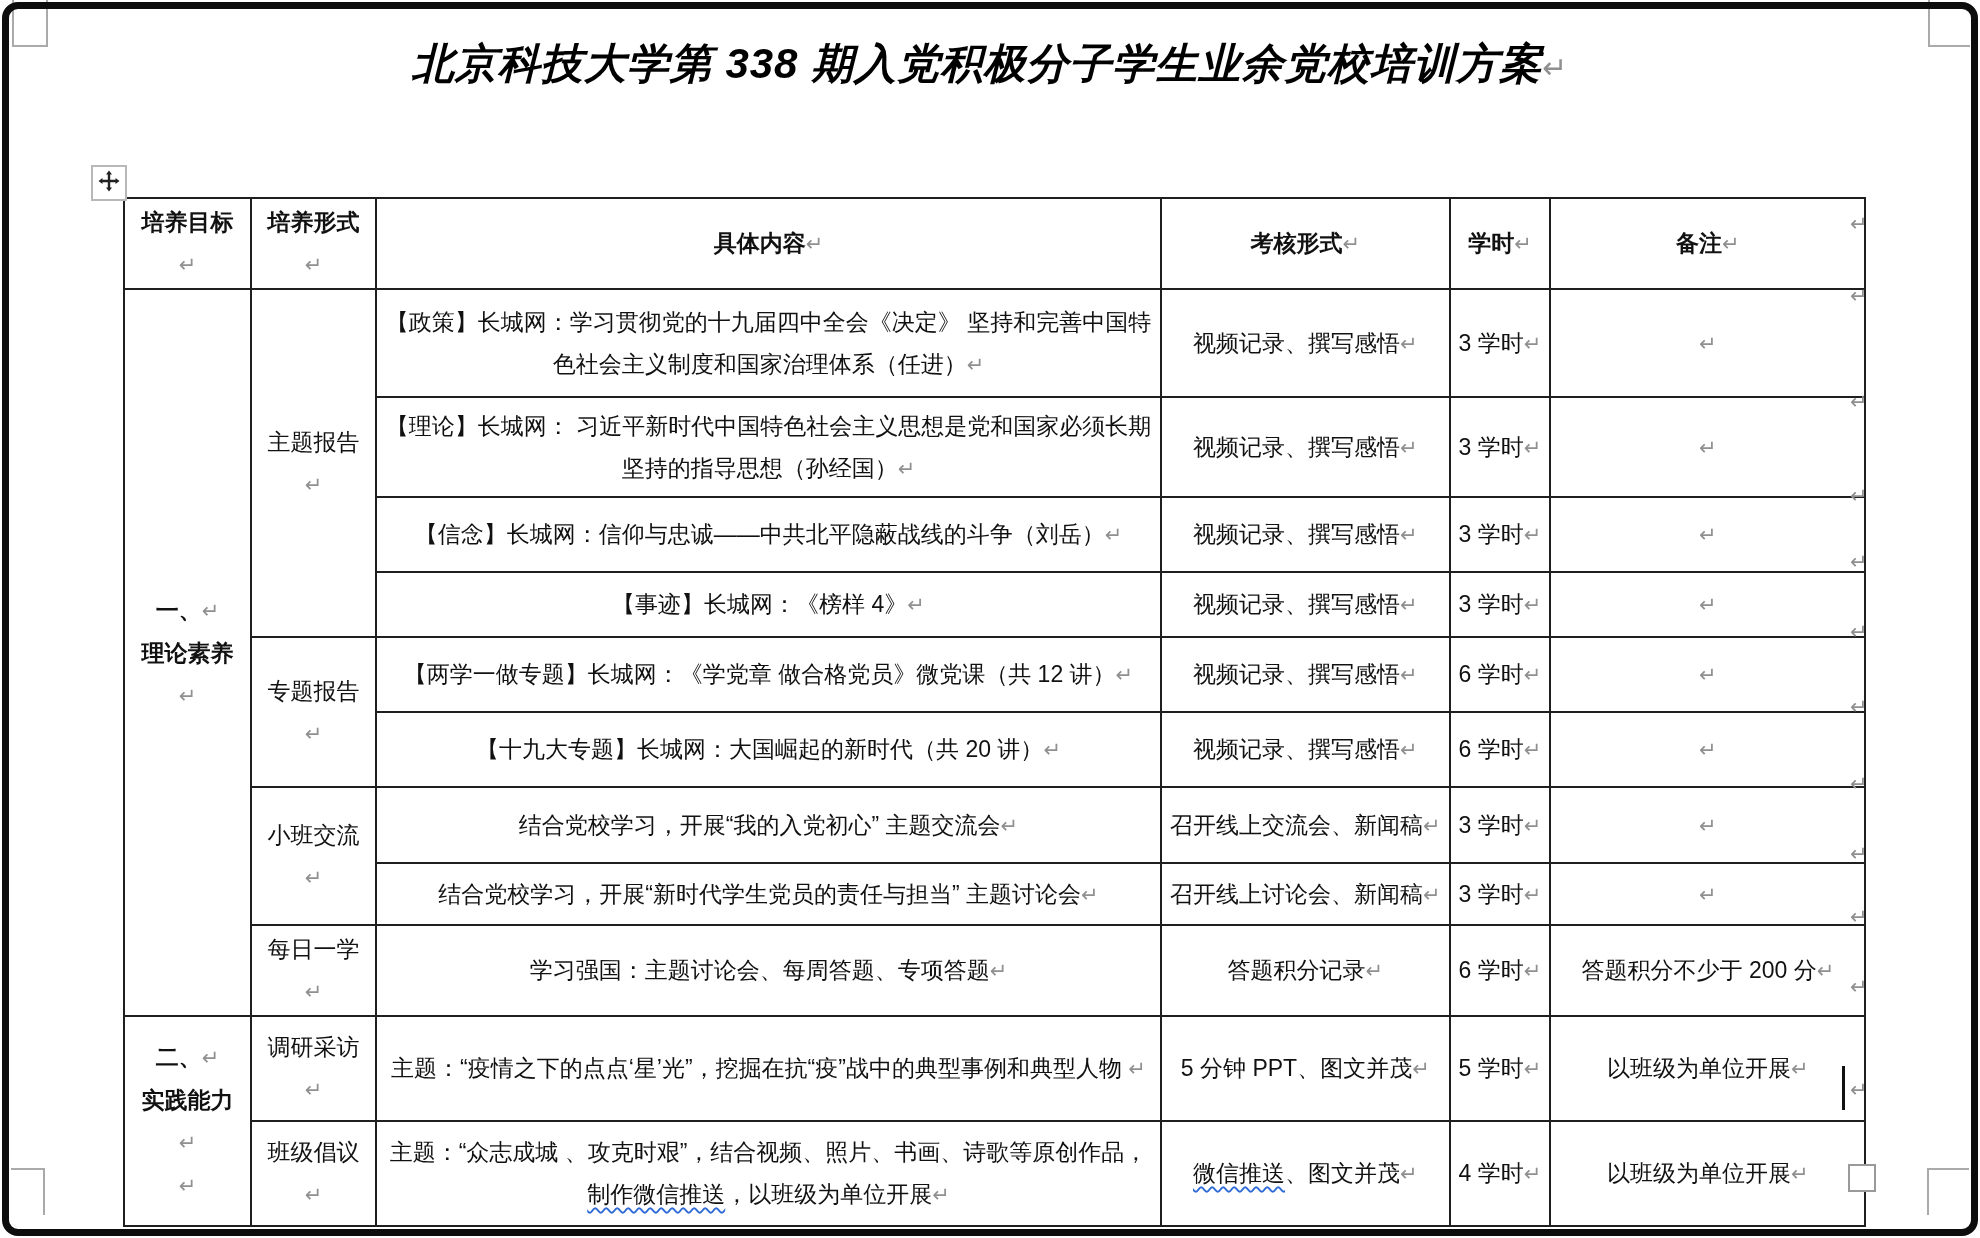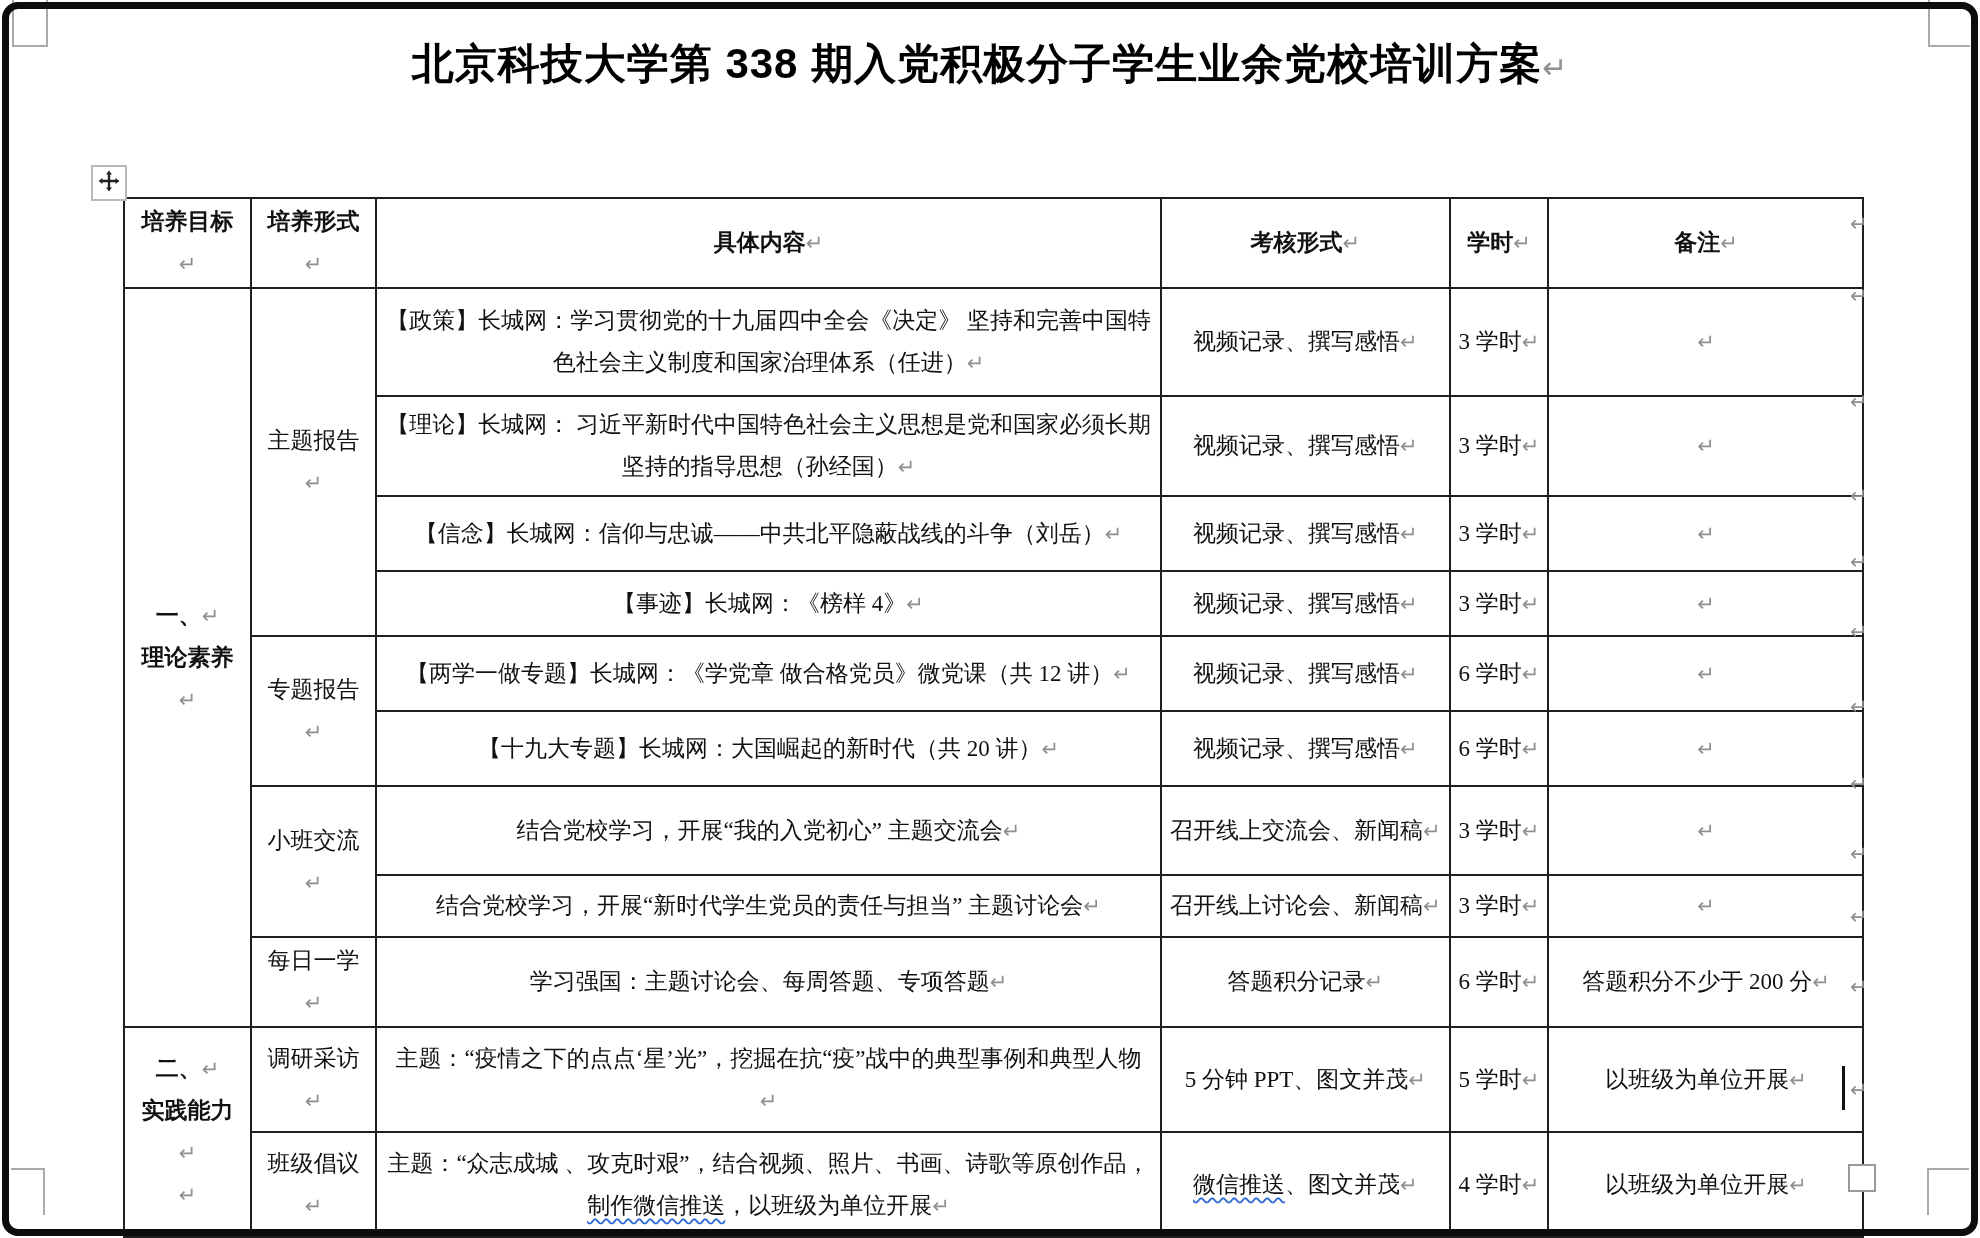--- a/index.html
+++ b/index.html
@@ -7,29 +7,29 @@
   .screen { position:relative; width:1980px; height:1238px; background:#ffffff; overflow:hidden; }
   .frame { position:absolute; inset:2px; border:7px solid #0d0d0d; border-radius:16px; pointer-events:none; z-index:50; }
 
   
   .cmark { position:absolute; z-index:5; }
   .cmark.tl { left:12px; top:0;  width:32px; height:45px; border:2px solid #aaaaaa; border-top:none; }
   .cmark.tr { left:1928px; top:0; width:40px; height:45px; border-left:2px solid #aaaaaa; border-bottom:2px solid #aaaaaa; }
   .cmark.bl { left:11px; top:1168px; width:32px; height:45px; border-top:2px solid #aaaaaa; border-right:2px solid #aaaaaa; }
   .cmark.br { left:1927px; top:1168px; width:40px; height:45px; border-top:2px solid #aaaaaa; border-left:2px solid #aaaaaa; }
 
-  .title { position:absolute; left:0; right:0; top:36px; text-align:center; font-size:42px; font-weight:bold; color:#000; letter-spacing:1px; }
+  .title { position:absolute; left:0; right:0; top:36px; text-align:center; font-size:42px; font-weight:bold; color:#000; letter-spacing:1px;font-style:italic; }
   .subtitle { position:absolute; left:0; right:0; top:102px; text-align:center; font-size:38px; font-weight:bold; color:#000; }
 
   .pil { color:#909090; font-weight:normal; font-size:21px; }
   .title .pil, .subtitle .pil { font-size:30px; }
 
   .move-handle { position:absolute; left:91px; top:165px; width:32px; height:32px; border:2px solid #b8b8b8; background:#fff; display:flex; align-items:center; justify-content:center; z-index:10; }
 
-  table.doc { position:absolute; left:123px; top:197px; border-collapse:collapse; table-layout:fixed; z-index:8; background:#fff;font-family:Liberation Serif, serif; }
+  table.doc { position:absolute; left:123px; top:197px; border-collapse:collapse; table-layout:fixed; z-index:8; background:#fff; }
   table.doc td { border:2px solid #1f1f1f; text-align:center; vertical-align:middle; font-size:23px; color:#111; padding:2px 8px; line-height:42px; }
   td.hdr { font-weight:bold; font-size:24px; height:56px; }
   td.goal-cell { font-weight:bold; font-size:26px; line-height:45px; }
   td.form-cell { font-size:24px;margin-left:48px; }
   td.assess-cell { white-space:nowrap; overflow:hidden; padding:2px 4px; }
   td.hours-cell { white-space:nowrap; overflow:hidden; padding:2px 2px; }
   td.note-cell { white-space:nowrap; overflow:hidden; }
   .wavy { text-decoration:underline; text-decoration-style:wavy; text-decoration-color:#2f6bd7; text-decoration-thickness:2px; text-underline-offset:5px; }
 
   .rmark { position:absolute; left:1850px; color:#909090; font-size:21px; z-index:9; }
@@ -111,21 +111,21 @@
       <td class="assess-cell"><span>视频记录、撰写感悟</span><span class="pil">↵</span></td>
       <td class="hours-cell"><span>6 学时</span><span class="pil">↵</span></td>
       <td class="note-cell"><span></span><span class="pil">↵</span></td>
     </tr>
     <tr style="height:75px">
       <td><span>【十九大专题】长城网：大国崛起的新时代（共 20 讲）</span><span class="pil">↵</span></td>
       <td class="assess-cell"><span>视频记录、撰写感悟</span><span class="pil">↵</span></td>
       <td class="hours-cell"><span>6 学时</span><span class="pil">↵</span></td>
       <td class="note-cell"><span></span><span class="pil">↵</span></td>
     </tr>
-    <tr style="height:89px">
+    <tr style="height:76px">
       <td class="form-cell" rowspan="2"><span>小班交流</span><span class="pil">↵</span></td>
       <td><span>结合党校学习，开展“我的入党初心” 主题交流会</span><span class="pil">↵</span></td>
       <td class="assess-cell"><span>召开线上交流会、新闻稿</span><span class="pil">↵</span></td>
       <td class="hours-cell"><span>3 学时</span><span class="pil">↵</span></td>
       <td class="note-cell"><span></span><span class="pil">↵</span></td>
     </tr>
     <tr style="height:62px">
       <td><span>结合党校学习，开展“新时代学生党员的责任与担当” 主题讨论会</span><span class="pil">↵</span></td>
       <td class="assess-cell"><span>召开线上讨论会、新闻稿</span><span class="pil">↵</span></td>
       <td class="hours-cell"><span>3 学时</span><span class="pil">↵</span></td>

